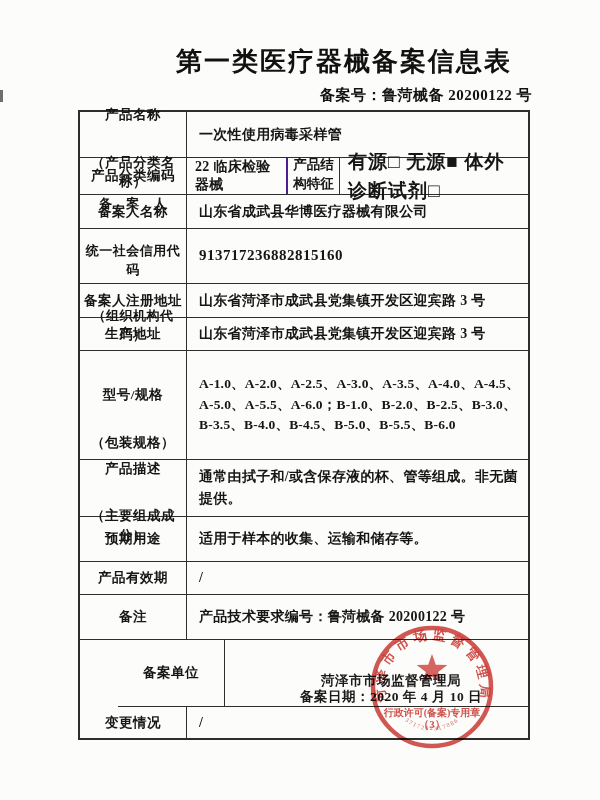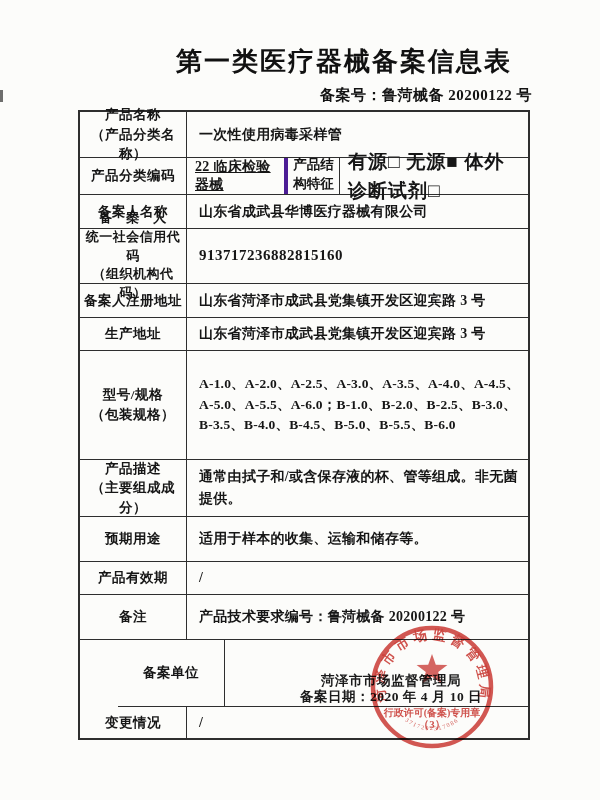--- a/index.html
+++ b/index.html
@@ -39,30 +39,29 @@
     box-sizing:border-box;display:flex;align-items:center;
     font-weight:bold;
   }
   .lbl{
     width:107px;min-width:107px;
     border-right:1px solid #2e2e2e;
     justify-content:center;text-align:center;
     font-size:13.5px;line-height:1.45;letter-spacing:.5px;
     flex-direction:column;
   }
-  .lbl span{display:block;}
+  .lbl span{display:block;margin-top:28px;}
   .val{
     flex:1;padding:2px 8px 2px 12px;
     font-size:14px;line-height:1.55;letter-spacing:.3px;
     text-align:left;
   }
   .val.mono{font-size:13.5px;letter-spacing:.2px;}
   .mid{
-    border-right:4px solid #4c1d95;
-    text-decoration:underline;
+    border-right:2px solid #4c1d95;
   }
   .feature-lbl{
     width:52px;min-width:52px;
     justify-content:flex-end;text-align:center;
     font-size:13.5px;line-height:1.4;
     border-right:1px solid #2e2e2e;
     flex-direction:column;
   }
   .opts{font-size:19px;letter-spacing:1px;}
   

